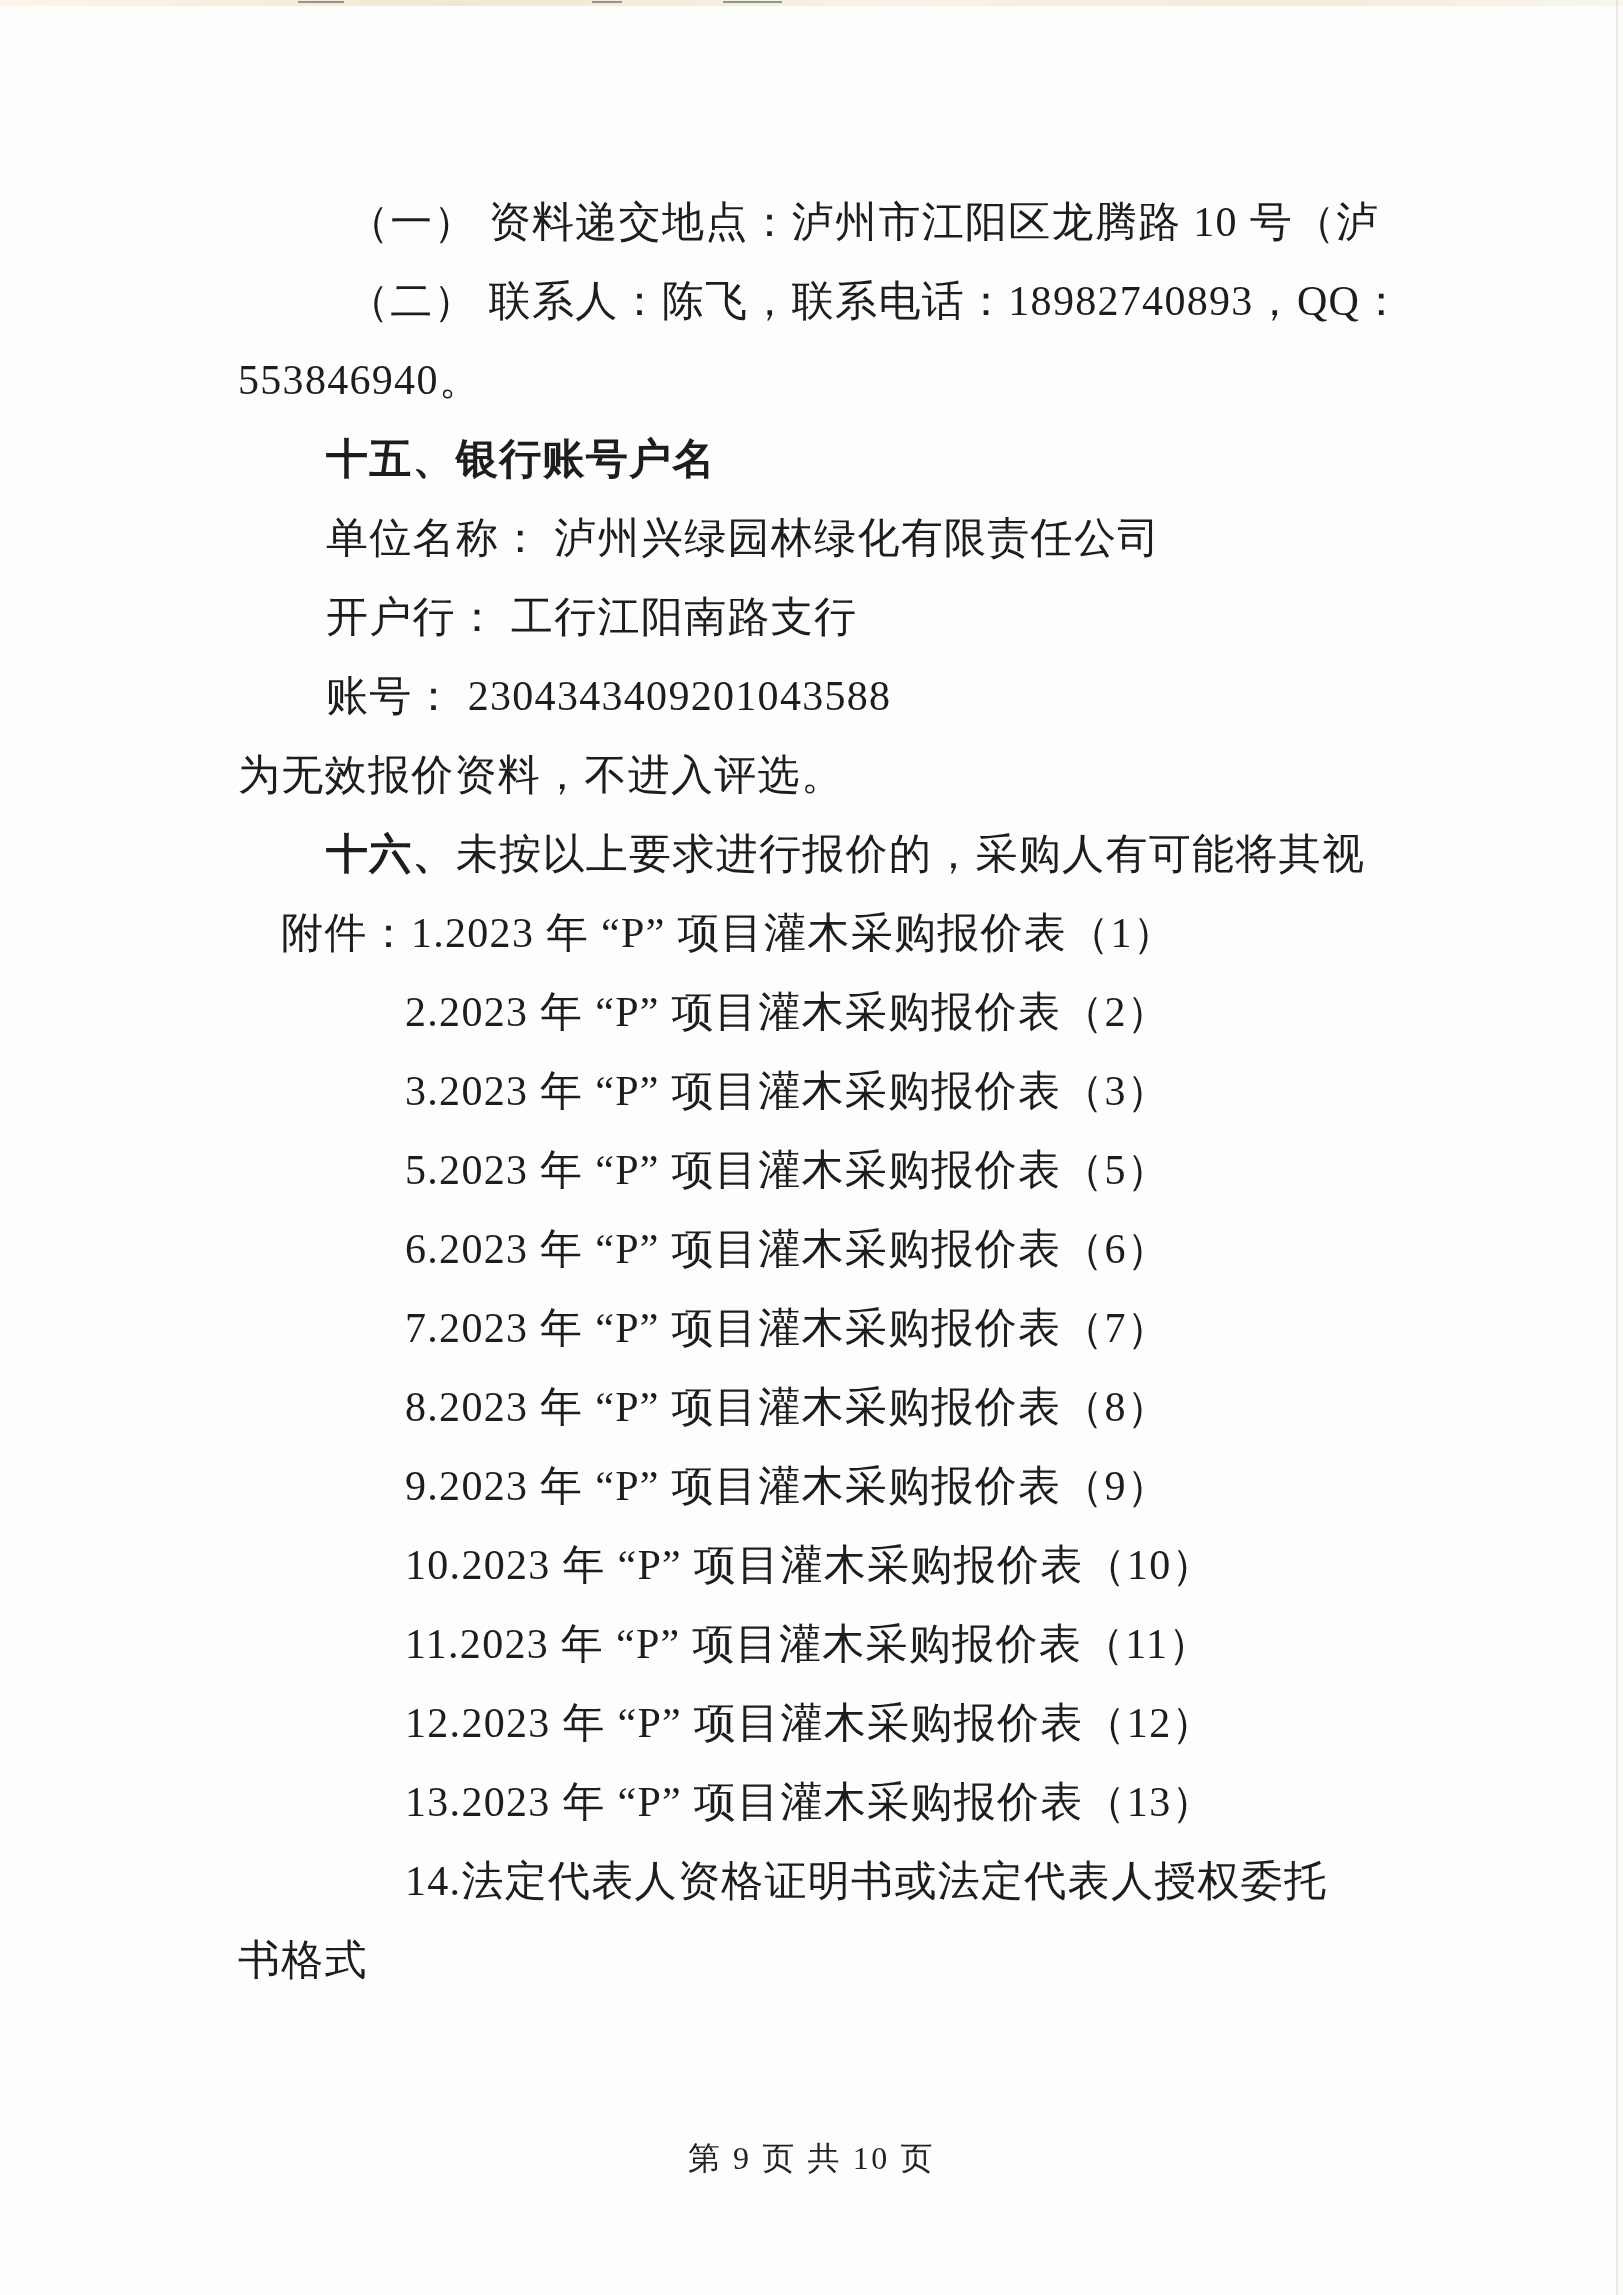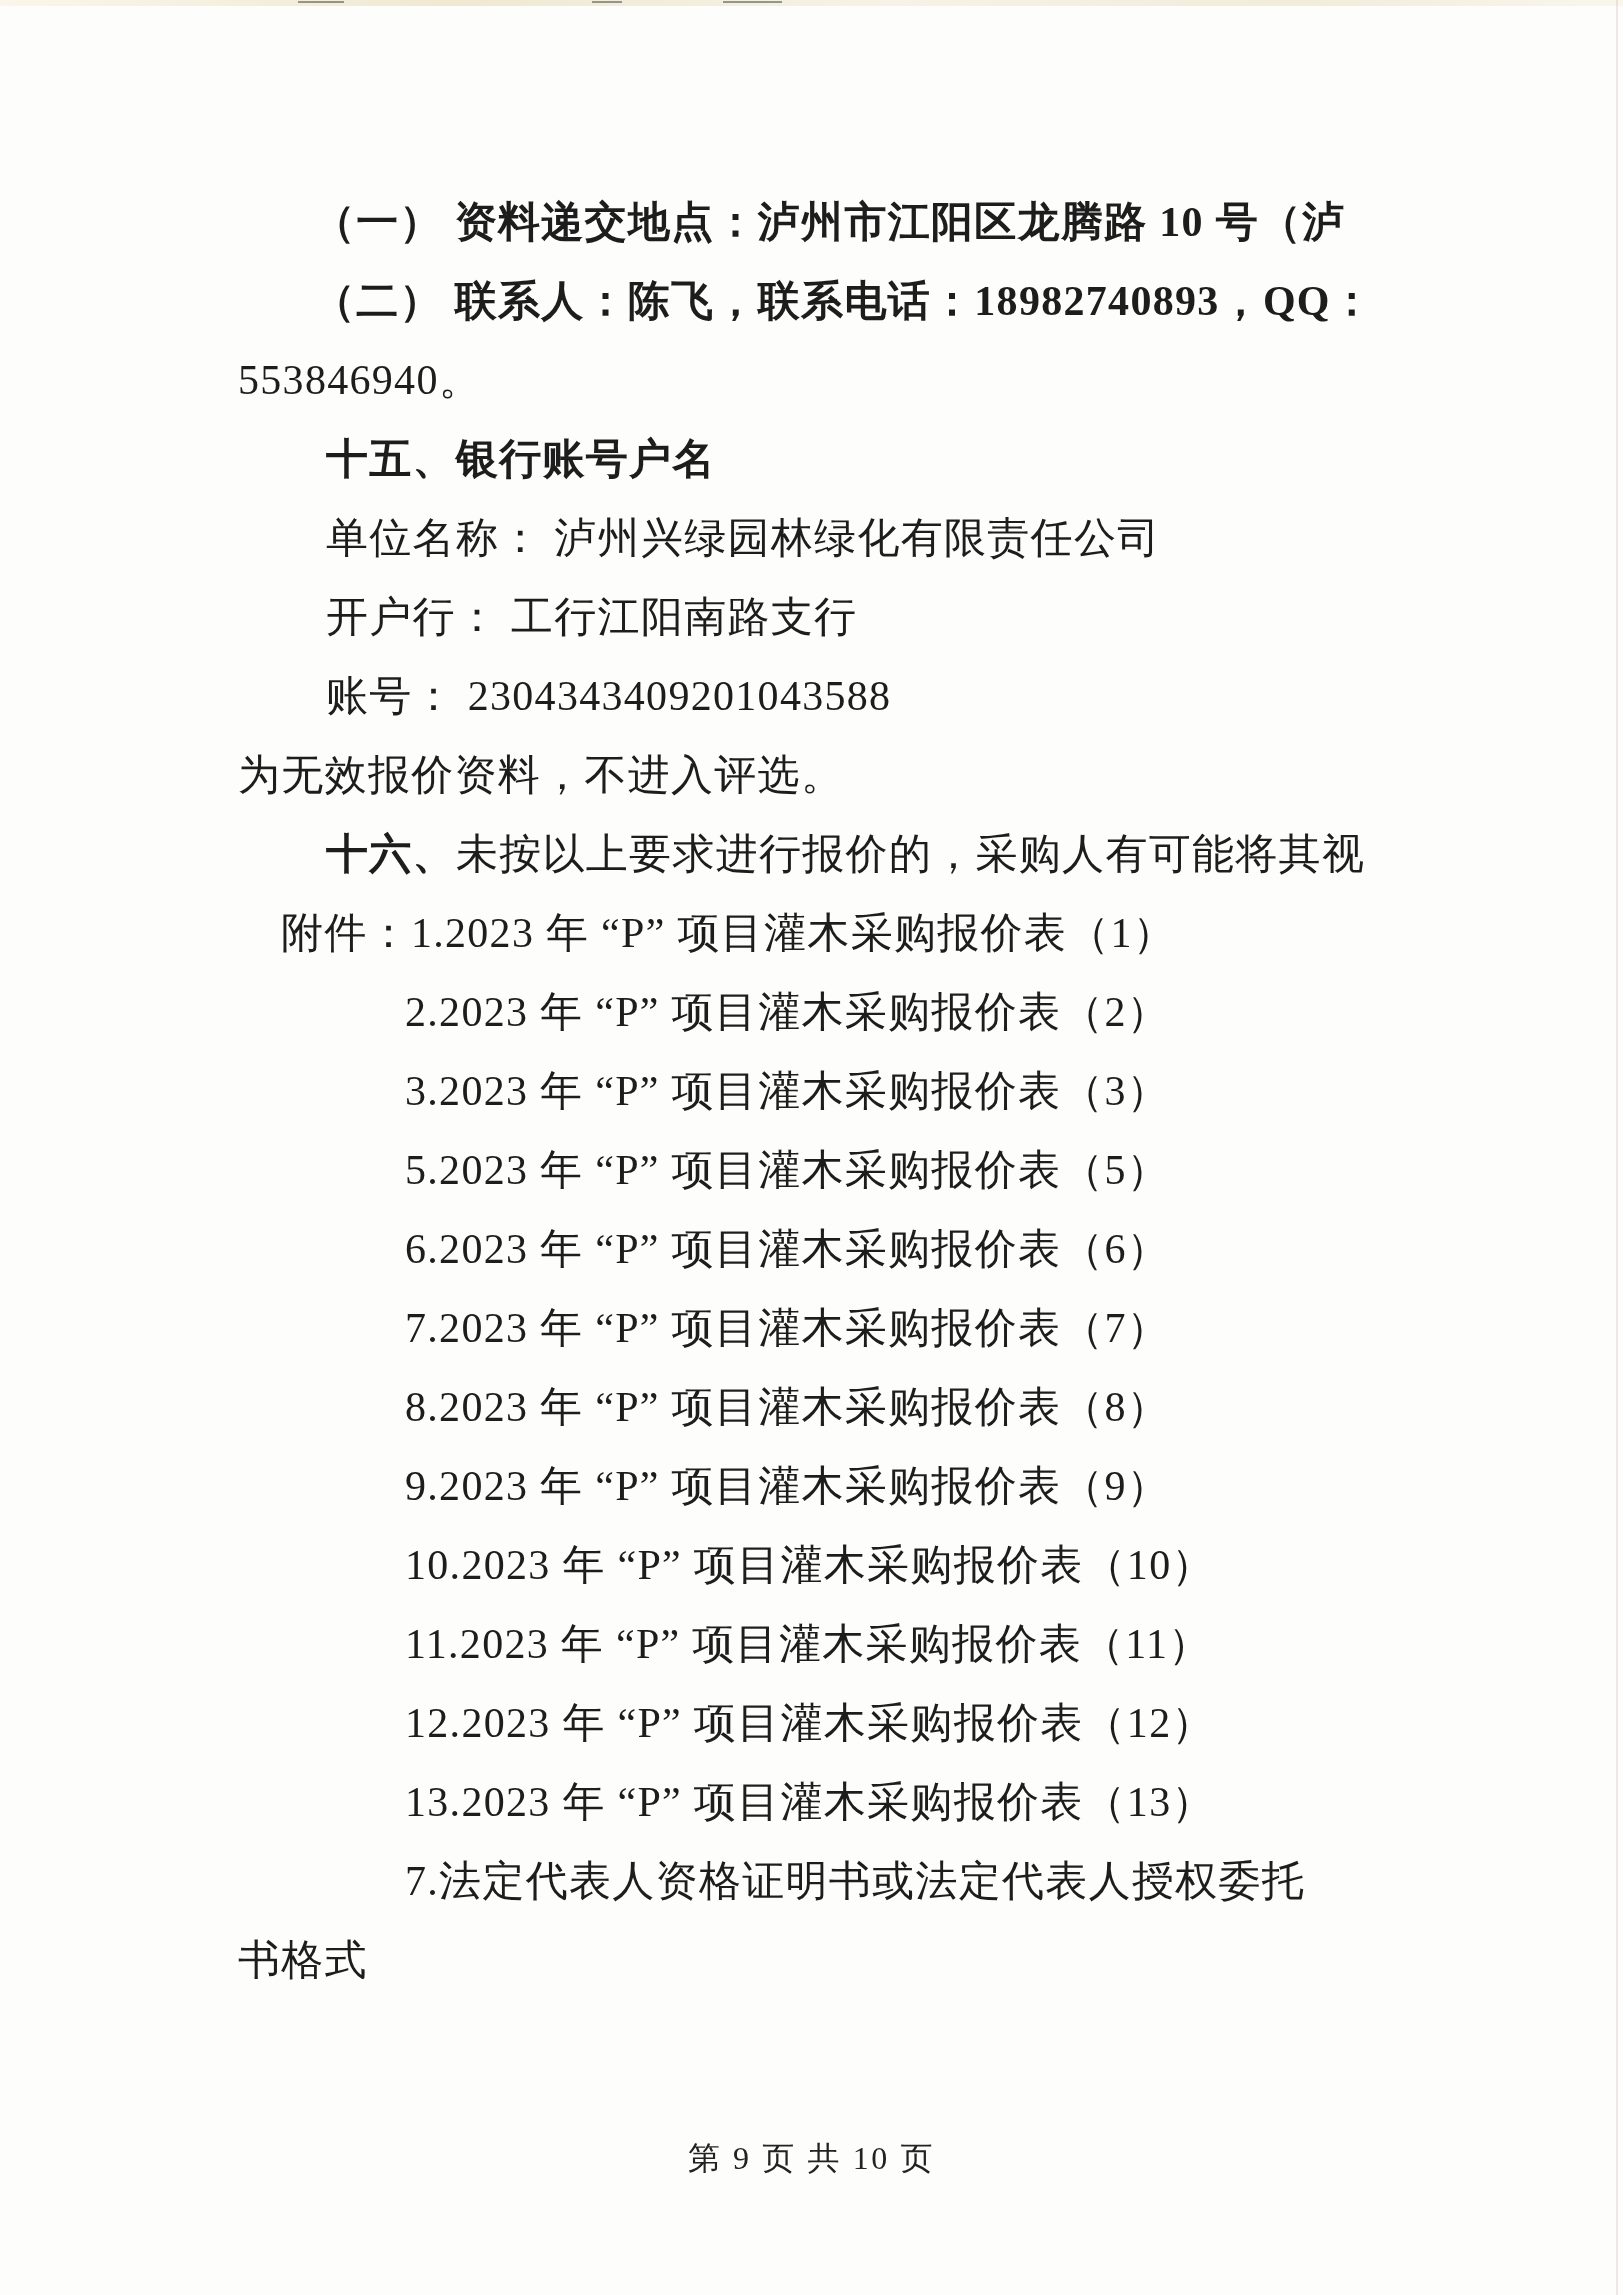--- a/index.html
+++ b/index.html
@@ -29,21 +29,21 @@
     position: absolute;
     left: 238px;
     top: 183px;
     width: 1204px;
     font-size: 42px;
     line-height: 79px;
     letter-spacing: 1.3px;
     white-space: nowrap;
   }
   .ln { height: 79px; }
-  .ind-a     { margin-left: 75px; font-weight: bold; }  
+  .ind-a     { margin-left: 109px; }  
   .ind-b     { margin-left: 88px; }  
   .ind-attach{ margin-left: 43px;  }  
   .ind-item  { margin-left: 167px; }  
   .bold { font-weight: 700; }
   .footer {
     position: absolute;
     left: 0; top: 2139px; width: 100%;
     text-align: center;
     font-size: 32px;
     line-height: 39px;
@@ -87,21 +87,21 @@
     <div class="ln ind-item">3.2023 年 “P” 项目灌木采购报价表（3）</div>
     <div class="ln ind-item">5.2023 年 “P” 项目灌木采购报价表（5）</div>
     <div class="ln ind-item">6.2023 年 “P” 项目灌木采购报价表（6）</div>
     <div class="ln ind-item">7.2023 年 “P” 项目灌木采购报价表（7）</div>
     <div class="ln ind-item">8.2023 年 “P” 项目灌木采购报价表（8）</div>
     <div class="ln ind-item">9.2023 年 “P” 项目灌木采购报价表（9）</div>
     <div class="ln ind-item">10.2023 年 “P” 项目灌木采购报价表（10）</div>
     <div class="ln ind-item">11.2023 年 “P” 项目灌木采购报价表（11）</div>
     <div class="ln ind-item">12.2023 年 “P” 项目灌木采购报价表（12）</div>
     <div class="ln ind-item">13.2023 年 “P” 项目灌木采购报价表（13）</div>
-    <div class="ln ind-item">7.法定代表人资格证明书或法定代表人授权委托</div>
+    <div class="ln ind-item">14.法定代表人资格证明书或法定代表人授权委托</div>
     <div class="ln">书格式</div>
 
   </div>
 
   <div class="footer">第 9 页 共 10 页</div>
 
 </div>
 
 
 </body></html>

